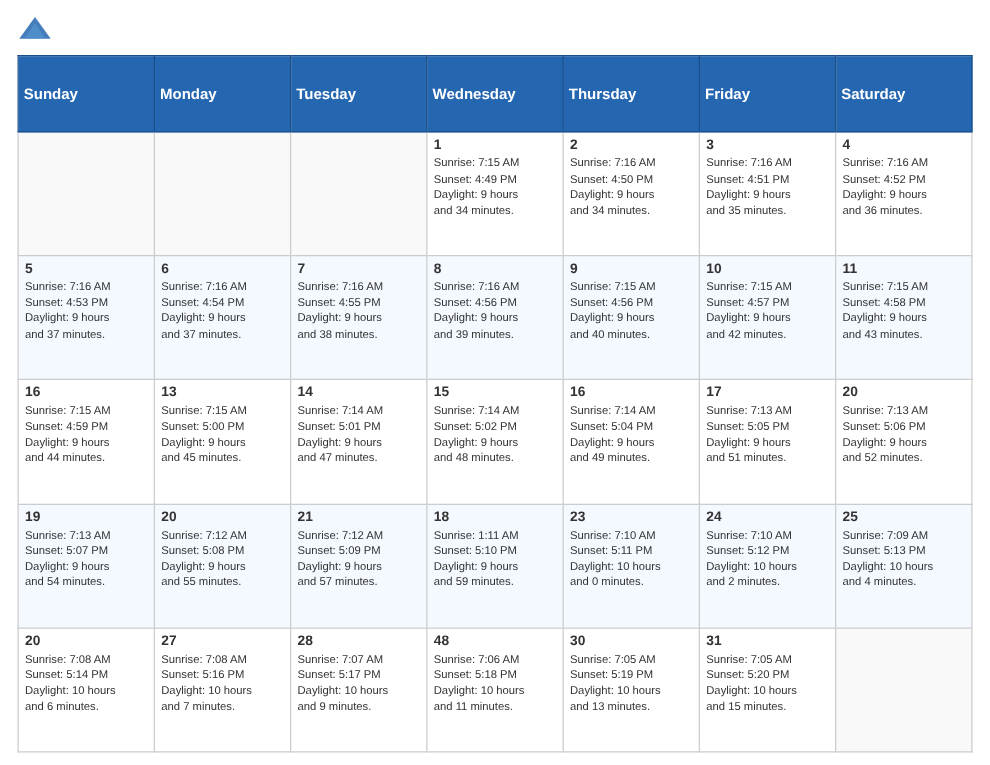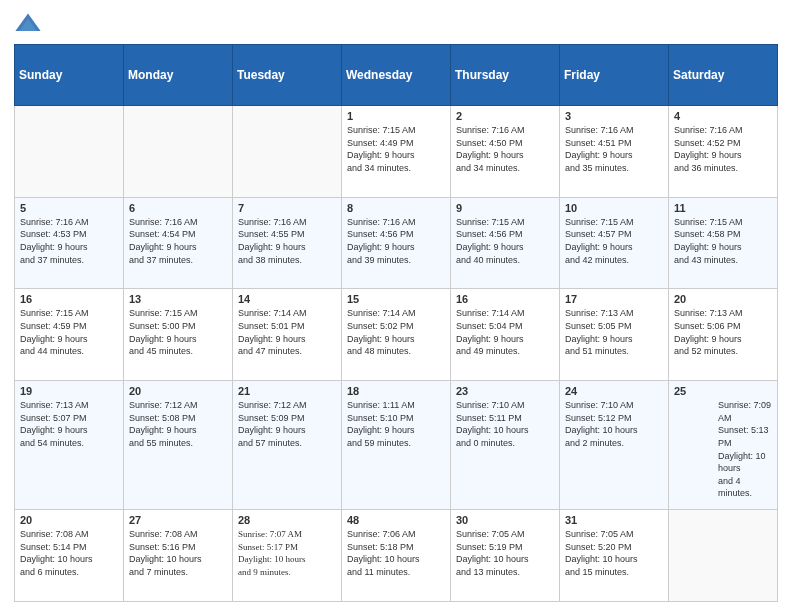--- a/index.html
+++ b/index.html
@@ -303,21 +303,21 @@
           </td>
           <td>
             <span class="day-num">24</span>
             <div class="day-info" style="white-space: pre-line;">Sunrise: 7:10 AM
 Sunset: 5:12 PM
 Daylight: 10 hours
 and 2 minutes.</div>
           </td>
           <td>
             <span class="day-num">25</span>
-            <div class="day-info" style="white-space: pre-line; margin-left: 44px;">Sunrise: 7:09 AM
+            <div class="day-info" style="white-space: pre-line;">Sunrise: 7:09 AM
 Sunset: 5:13 PM
 Daylight: 10 hours
 and 4 minutes.</div>
           </td>
         </tr>
         <tr class="row-odd">
           <td>
             <span class="day-num">20</span>
             <div class="day-info" style="white-space: pre-line;">Sunrise: 7:08 AM
 Sunset: 5:14 PM
@@ -326,21 +326,21 @@
           </td>
           <td>
             <span class="day-num">27</span>
             <div class="day-info" style="white-space: pre-line;">Sunrise: 7:08 AM
 Sunset: 5:16 PM
 Daylight: 10 hours
 and 7 minutes.</div>
           </td>
           <td>
             <span class="day-num">28</span>
-            <div class="day-info" style="white-space: pre-line; font-family: Liberation Serif, serif;">Sunrise: 7:07 AM
+            <div class="day-info" style="white-space: pre-line;">Sunrise: 7:07 AM
 Sunset: 5:17 PM
 Daylight: 10 hours
 and 9 minutes.</div>
           </td>
           <td>
             <span class="day-num">48</span>
             <div class="day-info" style="white-space: pre-line;">Sunrise: 7:06 AM
 Sunset: 5:18 PM
 Daylight: 10 hours
 and 11 minutes.</div>

